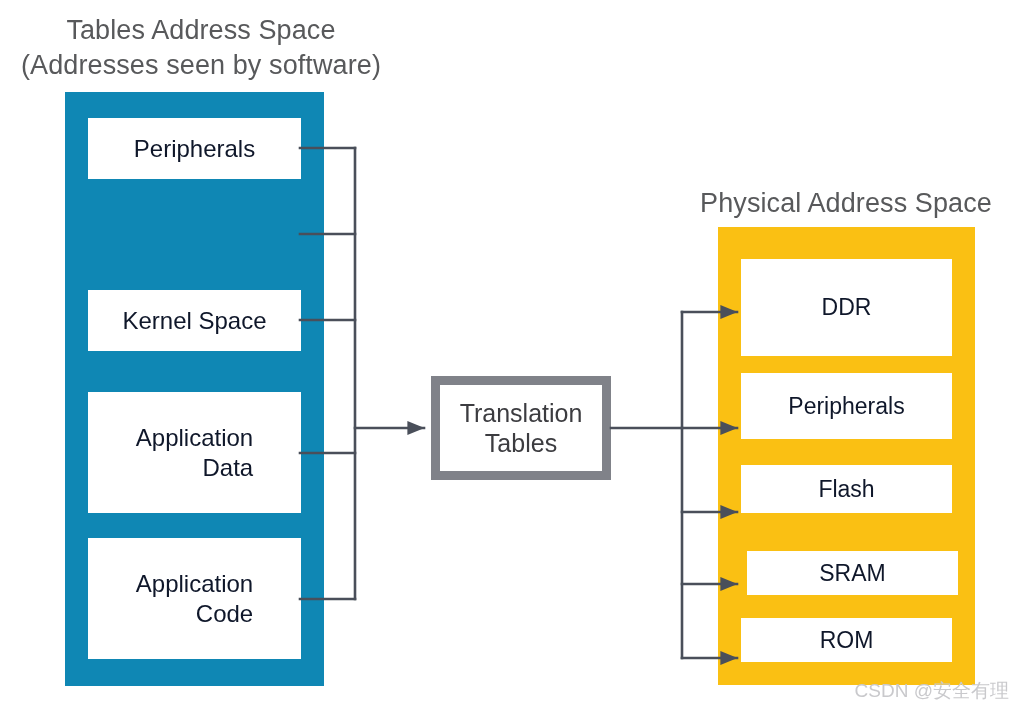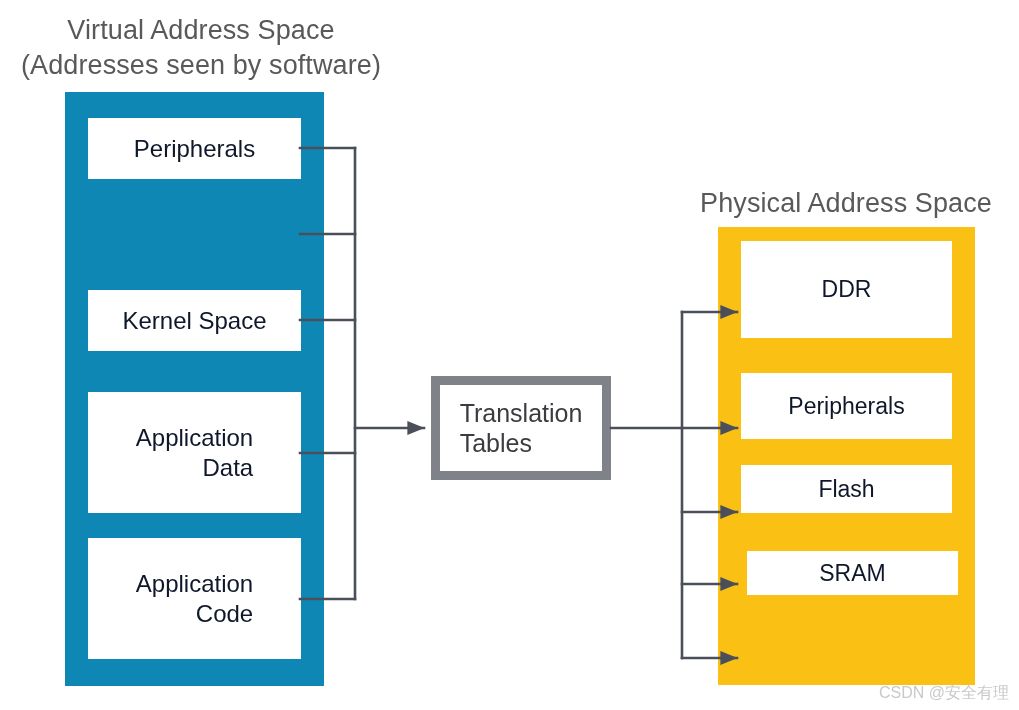--- a/index.html
+++ b/index.html
@@ -90,21 +90,21 @@
     box-sizing: border-box;
     padding: 9px;
   }
   #translation-tables .inner {
     width: 100%;
     height: 100%;
     background: #ffffff;
     display: flex;
     align-items: center;
     justify-content: center;
-    text-align: left;
+    text-align: center;
     color: #3c3c40;
     font-size: 25px;
     line-height: 1.2;
     white-space: pre-line;
   }
 
   
   #connectors {
     position: absolute;
     left: 0;
@@ -113,53 +113,54 @@
     height: 710px;
     pointer-events: none;
   }
 
   
   #watermark {
     position: absolute;
     right: 10px;
     bottom: 6px;
     color: #c9c9cc;
-    font-size: 16px;
+    font-size: 19px;
     white-space: pre;
   }
 </style>
 </head>
 <body>
 
 <div id="stage">
 
-  <div id="virtual-title" class="title">Virtual Address Space
+  <div id="virtual-title" class="title">Tables Address Space
 (Addresses seen by software)</div>
 
   <div id="virtual-space" class="space-box">
     <div class="region" style="left:23px; top:26px; width:213px; height:61px;">Peripherals</div>
     <div class="region" style="left:23px; top:198px; width:213px; height:61px;">Kernel Space</div>
     <div class="region" style="left:23px; top:300px; width:213px; height:121px;">Application
 Data</div>
     <div class="region" style="left:23px; top:446px; width:213px; height:121px;">Application
 Code</div>
   </div>
 
   <div id="translation-tables">
     <div class="inner">Translation
 Tables</div>
   </div>
 
   <div id="physical-title" class="title">Physical Address Space</div>
 
   <div id="physical-space" class="space-box">
-    <div class="region" style="left:23px; top:14px; width:211px; height:97px;">DDR</div>
+    <div class="region" style="left:23px; top:32px; width:211px; height:97px;">DDR</div>
     <div class="region" style="left:23px; top:146px; width:211px; height:66px;">Peripherals</div>
     <div class="region" style="left:23px; top:238px; width:211px; height:48px;">Flash</div>
     <div class="region" style="left:29px; top:324px; width:211px; height:44px;">SRAM</div>
+    <div class="region" style="left:23px; top:391px; width:211px; height:44px;">ROM</div>
   </div>
 
   <svg id="connectors" viewBox="0 0 1019 710">
     <defs>
       <marker id="arrowhead" markerWidth="7" markerHeight="7" refX="6.4" refY="3.2" orient="auto" markerUnits="strokeWidth">
         <path d="M0,0.5 L6.6,3.2 L0,5.9 Z" fill="#4a4f5a"></path>
       </marker>
     </defs>
     <g stroke="#4a4f5a" stroke-width="2.6" fill="none" stroke-linecap="square">
 

